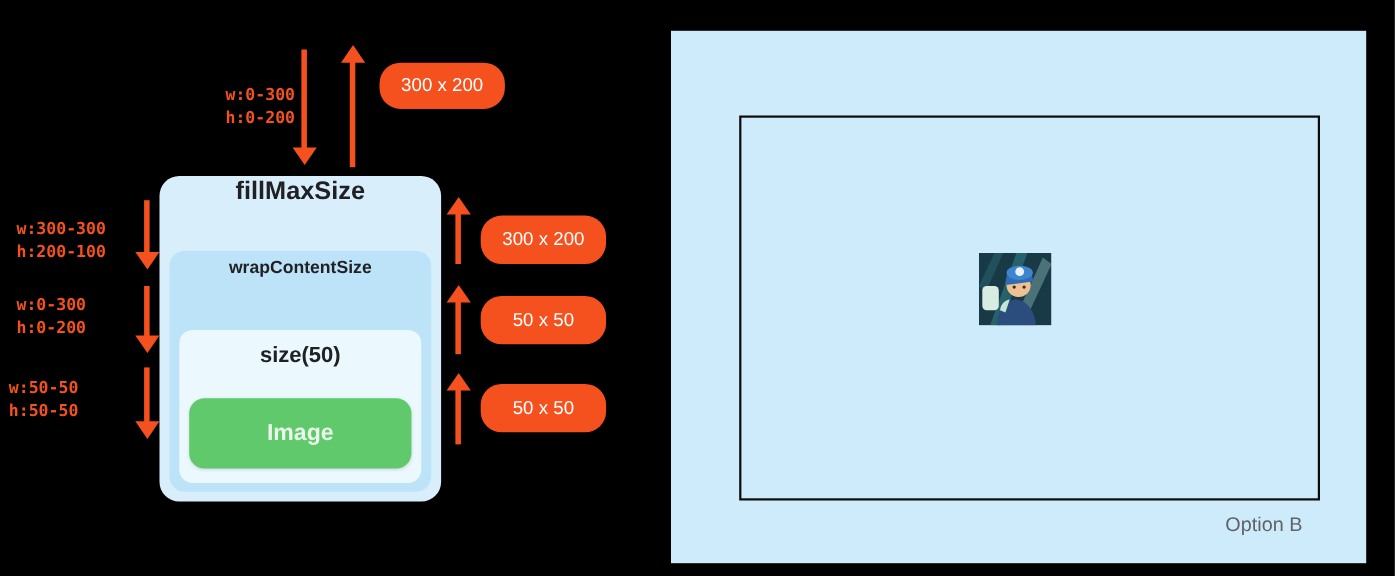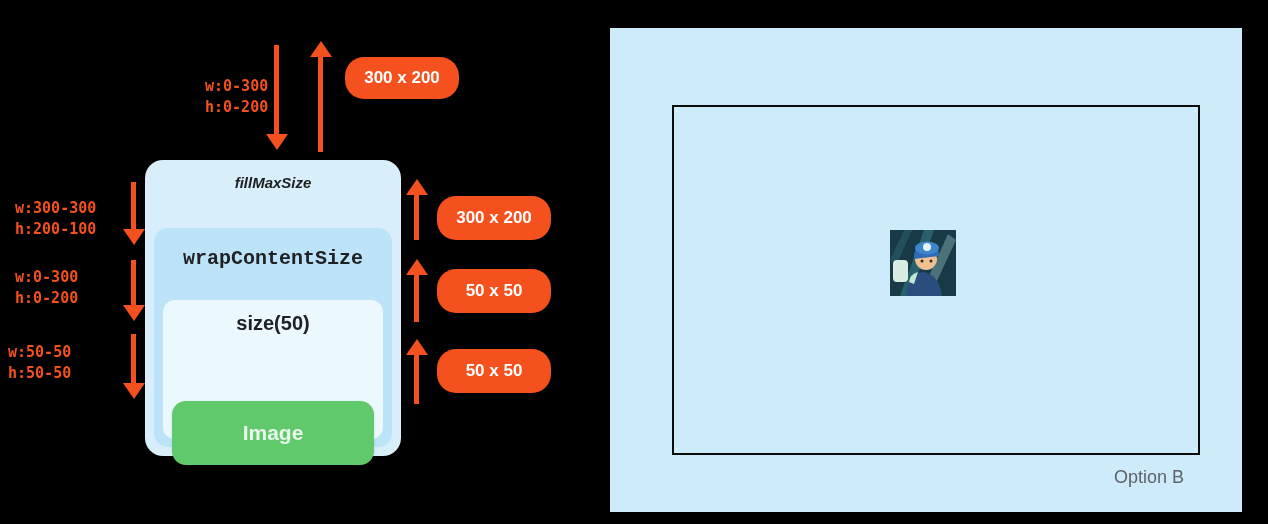--- a/index.html
+++ b/index.html
@@ -30,39 +30,38 @@
   .arrow{width:5px;background:var(--accent-orange);}
   .arrow::after{
     content:"";position:absolute;left:50%;transform:translateX(-50%);
     width:0;height:0;border-left:11px solid transparent;border-right:11px solid transparent;
   }
   .arrow.down::after{bottom:-15px;border-top:16px solid var(--accent-orange);}
   .arrow.up::after{top:-15px;border-bottom:16px solid var(--accent-orange);}
 
   
   .badge{
-    background:var(--accent-orange);color:#fff;font-weight:bold;font-size:17px;
+    background:var(--accent-orange);color:#fff;font-weight:normal;font-size:17px;
     display:flex;align-items:center;justify-content:center;border-radius:19px;
     box-shadow:0 1px 2px rgba(0,0,0,.15);
   }
 
   
   .box{position:absolute;}
   .box-label{font-weight:bold;color:var(--label-dark);text-align:center;}
   .box.outer{left:145px;top:160px;width:256px;height:296px;border-radius:18px;background:var(--box-outer-blue);box-shadow:0 2px 6px rgba(0,0,0,.08);}
-  .box.outer > .box-label{padding-top:14px;font-size:15px;font-style:italic;}
+  .box.outer > .box-label{font-size:23px;}
   .box.middle{left:9px;top:68px;width:238px;height:219px;border-radius:14px;background:var(--box-middle-blue);}
-  .box.middle > .box-label{padding-top:19px;font-size:20px;font-family:Liberation Mono, monospace;}
+  .box.middle > .box-label{padding-top:7px;font-size:16px;}
   .box.inner{left:9px;top:72px;width:220px;height:139px;border-radius:12px;background:var(--box-inner-blue);}
   .box.inner > .box-label{padding-top:12px;font-size:20px;}
   .green-box{
     position:absolute;left:9px;top:62px;width:202px;height:64px;border-radius:14px;
     background:var(--image-green);display:flex;align-items:center;justify-content:center;
     box-shadow:0 1px 3px rgba(0,0,0,.12);
-    margin-top:39px;
   }
   .green-box .box-label{color:var(--image-text);font-size:21px;}
 
   
   .panel{left:610px;top:28px;width:632px;height:484px;background:var(--panel-blue);padding-left:41px;}
   .bounds-rect{position:absolute;left:62px;top:77px;width:528px;height:350px;border:2px solid #0b0b0b;}
   .character{position:absolute;left:280px;top:202px;width:66px;height:66px;overflow:hidden;}
   .caption{position:absolute;right:58px;bottom:24px;font-size:18px;color:var(--caption-gray);}
 </style>
 </head>

